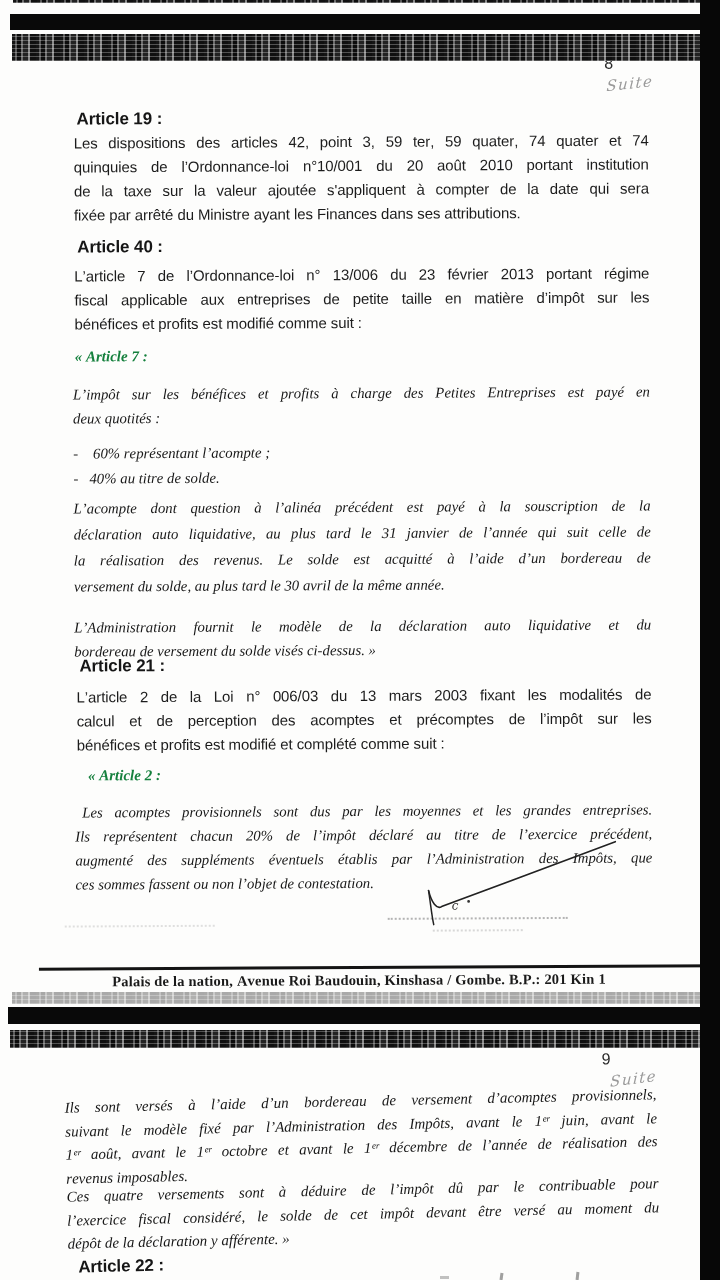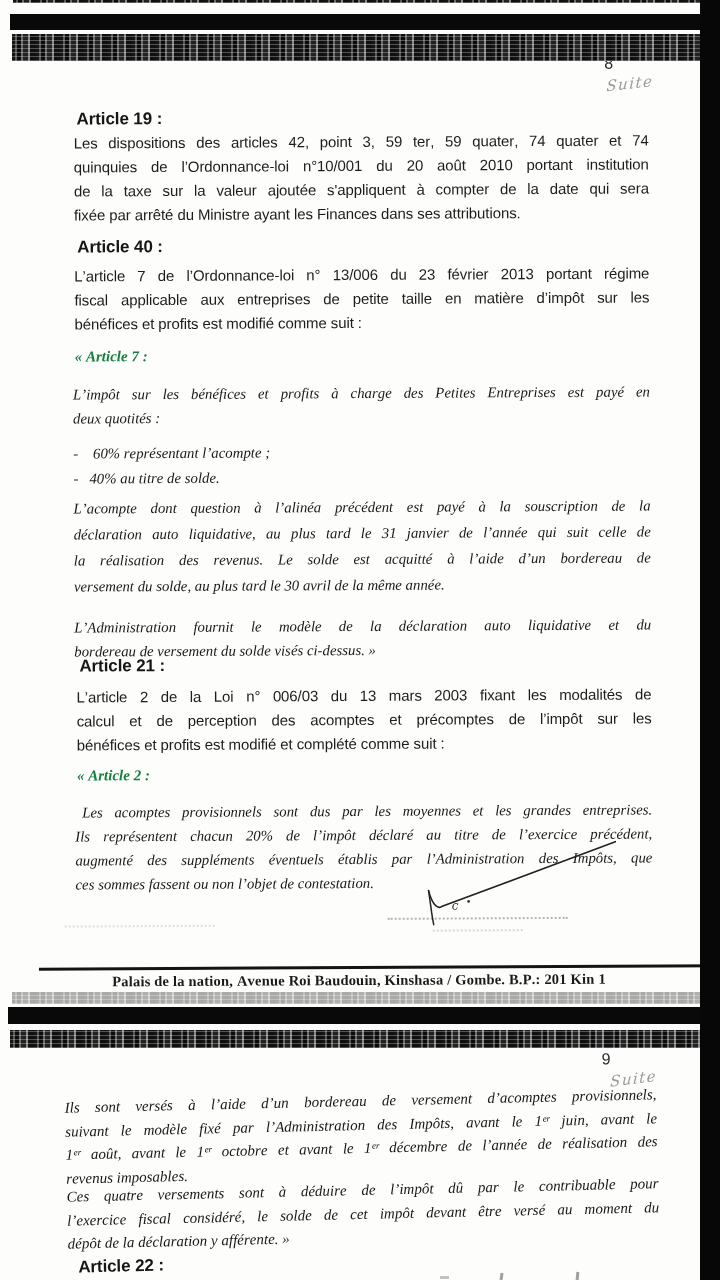--- a/index.html
+++ b/index.html
@@ -97,21 +97,21 @@
     </div>
 
     <div class="art-h" style="left:78px;top:655px">Article 21 :</div>
 
     <div class="para sans" style="left:75px;top:684px;width:575px;--lh:24px">
       <div class="ln">L’article 2 de la Loi n° 006/03 du 13 mars 2003 fixant les modalités de</div>
       <div class="ln">calcul et de perception des acomptes et précomptes de l’impôt sur les</div>
       <div class="ln last">bénéfices et profits est modifié et complété comme suit :</div>
     </div>
 
-    <div class="q-h" style="left:75px;top:766px">« Article 2 :</div>
+    <div class="q-h" style="left:86px;top:766px">« Article 2 :</div>
 
     <div class="para it" style="left:73px;top:799px;width:577px;--lh:24px">
       <div class="ln ind">Les acomptes provisionnels sont dus par les moyennes et les grandes entreprises.</div>
       <div class="ln">Ils représentent chacun 20% de l’impôt déclaré au titre de l’exercice précédent,</div>
       <div class="ln">augmenté des suppléments éventuels établis par l’Administration des Impôts, que</div>
       <div class="ln last">ces sommes fassent ou non l’objet de contestation.</div>
     </div>
 
     <svg class="sig" viewBox="0 0 212 102">
       <path d="M205 9 L31 73 C26 76 21 69 18 57" fill="none" stroke="#222" stroke-width="1.6" stroke-linecap="round"></path>

